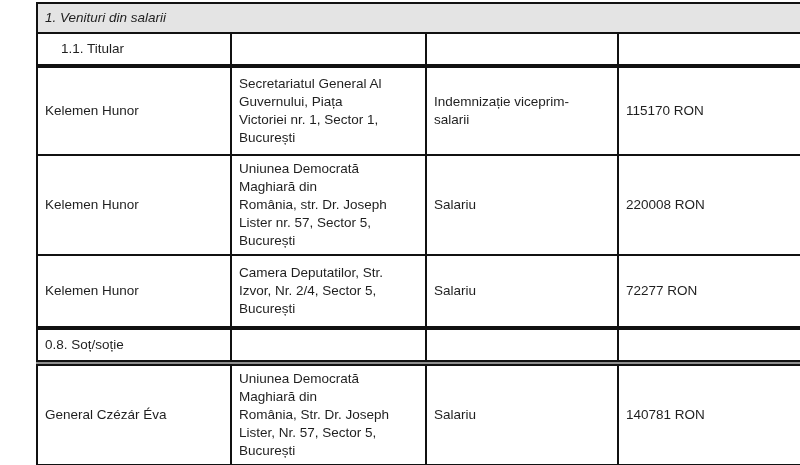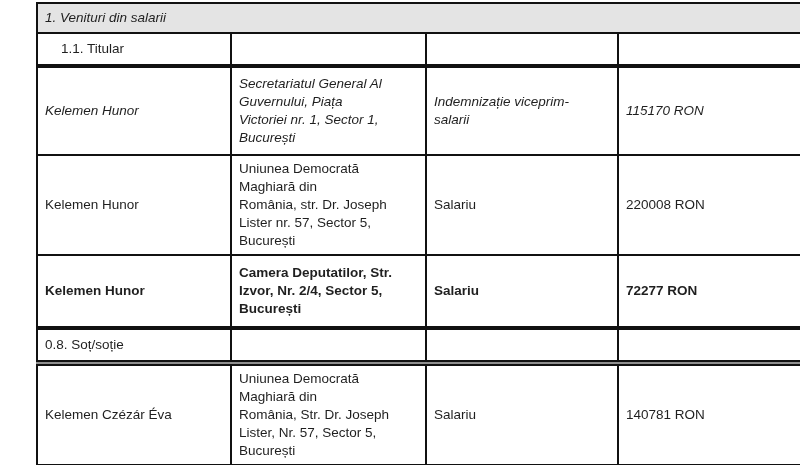--- a/index.html
+++ b/index.html
@@ -37,23 +37,23 @@
   col.c4 { width: 380px; }
   .hdr-row td {
     background: #e4e4e4;
     font-style: italic;
     height: 22px;
     padding-left: 8px;
   }
   .label-row td { height: 24px; }
   .emp { white-space: pre-line; }
   .inc { white-space: pre-line; }
-  tr.r1 td { height: 80px; font-style: italic; }
+  tr.r1 td { height: 80px; }
   tr.r2 td { height: 92px; }
-  tr.r3 td { height: 64px; font-weight: bold; }
+  tr.r3 td { height: 64px; }
   tr.r4 td { height: 92px; }
   .sec-divider {
     height: 2px;
     width: 961px;
     background: #8f8f8f;
   }
 </style>
 </head>
 <body>
 
@@ -144,21 +144,21 @@
 
   <table class="sec">
     <colgroup>
         <col class="c1">
         <col class="c2">
         <col class="c3">
         <col class="c4">
       </colgroup>
     <tbody>
         <tr class="r4">
-      <td>Kelemen Czézár Éva</td>
+      <td>General Czézár Éva</td>
       <td class="emp">Uniunea Democrată
 Maghiară din
 România, Str. Dr. Joseph
 Lister, Nr. 57, Sector 5,
 București</td>
       <td class="inc">Salariu</td>
       <td>140781 RON</td>
     </tr>
   </tbody>
     </table>

